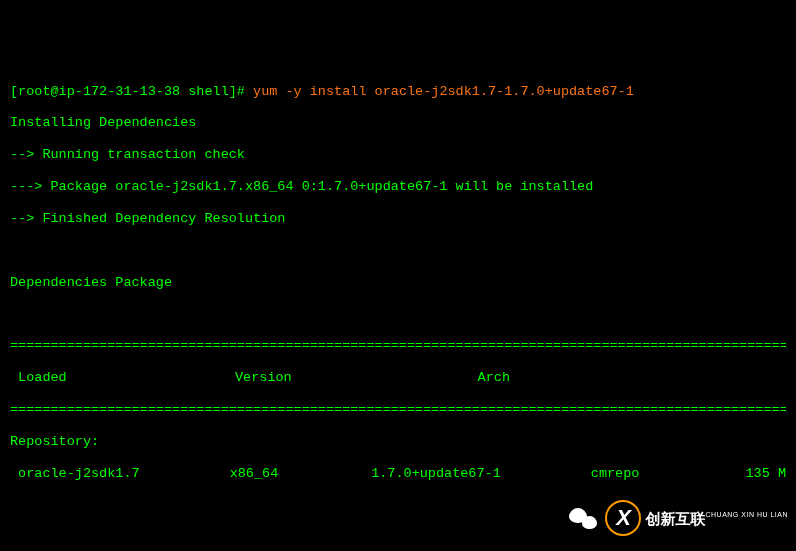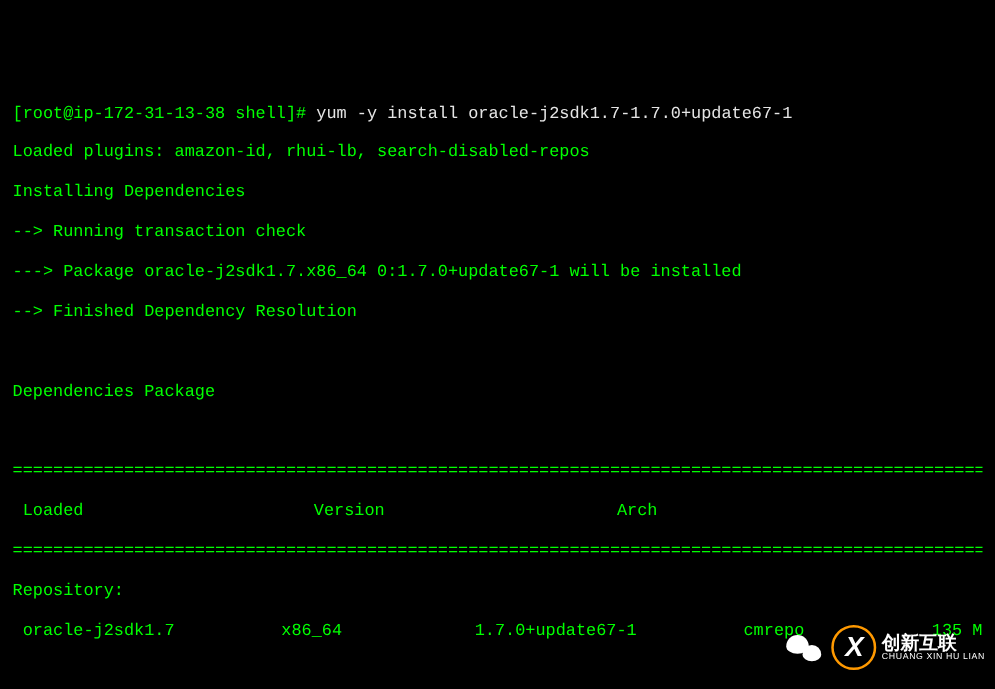--- a/index.html
+++ b/index.html
@@ -17,36 +17,36 @@
       width: 796px;
       height: 551px;
       overflow: hidden;
       position: relative;
       white-space: pre;
     }
     .prompt-container {
       display: inline;
     }
     .white-text {
-      color: #e5e5e5;
+      color: #f97316;
     }
     .line {
       display: block;
     }
     .divider {
       color: #00ff00;
       letter-spacing: 0;
       overflow: hidden;
     }
     .table-row {
       display: flex;
     }
     .col-package { width: 225px; }
     .col-arch { width: 145px; }
-    .col-version { width: 225px; margin-left: 16px; }
+    .col-version { width: 225px; }
     .col-repo { width: 150px; }
     .col-size { width: 50px; text-align: right; }
     .watermark {
       position: absolute;
       bottom: 15px;
       right: 8px;
       display: flex;
       align-items: center;
       gap: 8px;
     }
@@ -93,21 +93,21 @@
     }
     .logo-x {
       color: #fff;
       font-size: 22px;
       font-weight: bold;
       font-family: Arial, sans-serif;
       font-style: italic;
     }
     .logo-text {
       display: flex;
-      flex-direction: column;
+      flex-direction: row;
       line-height: 1;
     }
     .logo-cn {
       color: #fff;
       font-size: 15px;
       font-family: 'Microsoft YaHei', sans-serif;
       font-weight: bold;
     }
     .logo-en {
       color: #fff;
@@ -116,21 +116,20 @@
       letter-spacing: 0.5px;
     }
   </style>
 </head>
 <body>
 
 
 
 <div>
 <span class="line prompt-container"><span>[root@ip-172-31-13-38 shell]#</span> <span class="white-text">yum -y install oracle-j2sdk1.7-1.7.0+update67-1</span></span>
-<span class="line">Loaded plugins: amazon-id, rhui-lb, search-disabled-repos</span>
 <span class="line">Installing Dependencies</span>
 <span class="line">--&gt; Running transaction check</span>
 <span class="line">---&gt; Package oracle-j2sdk1.7.x86_64 0:1.7.0+update67-1 will be installed</span>
 <span class="line">--&gt; Finished Dependency Resolution</span>
 <span class="line"> </span>
 <span class="line">Dependencies Package</span>
 <span class="line"> </span>
 <span class="line divider">================================================================================================</span>
 <div class="table-row">
 <span class="col-package"> Loaded</span><span class="col-version">Version</span><span class="col-size">Arch</span>

